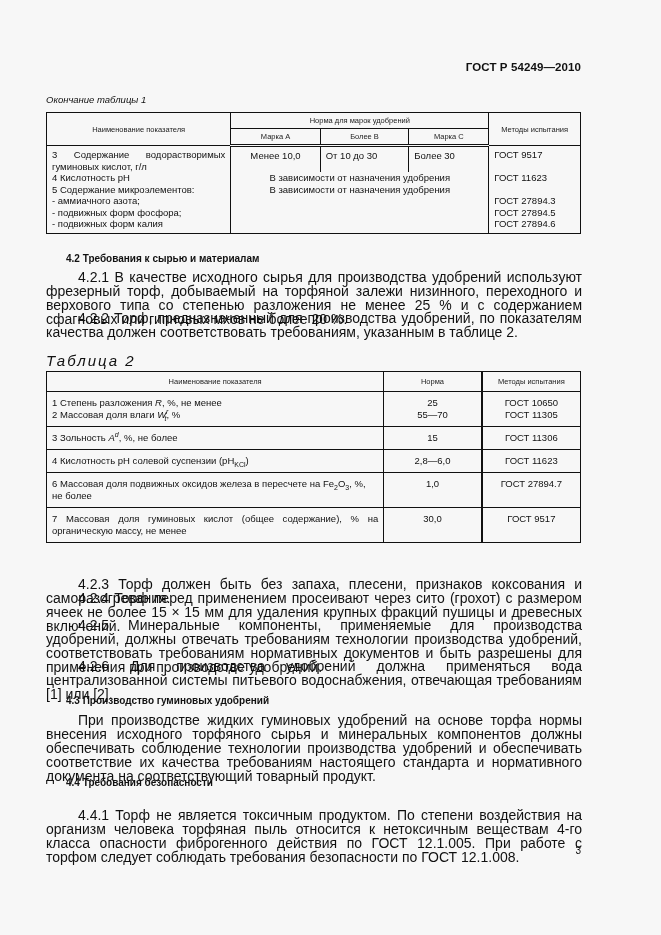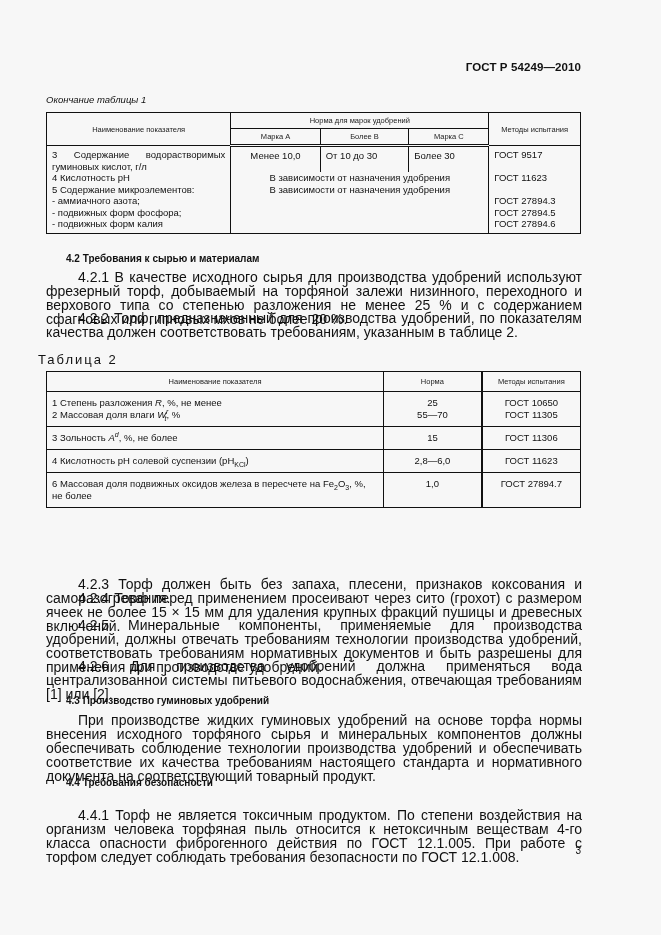--- a/index.html
+++ b/index.html
@@ -37,22 +37,22 @@
   .section-title {
     position: absolute; left: 66px; font-size: 10px; font-weight: bold;
   }
   .para {
     position: absolute; left: 46px; width: 536px;
     font-size: 14px; line-height: 14px; text-align: justify;
   }
   .para .indent { display: inline-block; width: 32px; }
 
   .table-caption-spaced {
-    position: absolute; left: 38px; top: 352px;
-    font-size: 13px; letter-spacing: 2px;
+    position: absolute; left: 46px; top: 352px;
+    font-size: 15px; letter-spacing: 2px; font-style: italic;
   }
 
   
   #t2 { left: 46px; top: 371px; width: 535px; border: 1.6px solid #111; }
   #t2 th { font-size: 7.5px; color: #222; text-align: center; padding: 5px 3px; border: 1px solid #111; border-bottom: 1.6px solid #111; }
   #t2 td { font-size: 9.5px; line-height: 12px; padding: 5px 5px; border-bottom: 1.6px solid #111; }
   #t2 .c-name { width: 340px; border-right: 1.4px solid #111; }
   #t2 .c-norm { width: 90px; text-align: center; border-right: 2.4px solid #111; margin-top: 31px; }
   #t2 .c-m { width: 90px; text-align: center; }
   sub, sup { font-size: 7px; line-height: 0; }
@@ -154,20 +154,25 @@
     <tr>
       <td class="c-name"><span>4 Кислотность рН солевой суспензии (рН</span><sub>KCl</sub><span>)</span></td>
       <td class="c-norm">2,8—6,0</td>
       <td class="c-m">ГОСТ 11623</td>
     </tr>
     <tr>
       <td class="c-name"><span>6 Массовая доля подвижных оксидов железа в пересчете на Fe</span><sub>2</sub><span>O</span><sub>3</sub><span>, %, не более</span></td>
       <td class="c-norm">1,0</td>
       <td class="c-m">ГОСТ 27894.7</td>
     </tr>
+    <tr>
+      <td class="c-name justify" style="border-bottom:none">7 Массовая доля гуминовых кислот (общее содержание), % на органическую массу, не менее</td>
+      <td class="c-norm" style="border-bottom:none">30,0</td>
+      <td class="c-m" style="border-bottom:none">ГОСТ 9517</td>
+    </tr>
   </tbody>
 </table>
 
 <div class="para" style="top:577px"><span class="indent"></span><span>4.2.3 Торф должен быть без запаха, плесени, признаков коксования и саморазогревания.</span></div>
 <div class="para" style="top:591px"><span class="indent"></span><span>4.2.4 Торф перед применением просеивают через сито (грохот) с размером ячеек не более 15 × 15 мм для удаления крупных фракций пушицы и древесных включений.</span></div>
 <div class="para" style="top:618px"><span class="indent"></span><span>4.2.5 Минеральные компоненты, применяемые для производства удобрений, должны отвечать требованиям технологии производства удобрений, соответствовать требованиям нормативных документов и быть разрешены для применения при производстве удобрений.</span></div>
 <div class="para" style="top:659px"><span class="indent"></span><span>4.2.6 Для производства удобрений должна применяться вода централизованной системы питьевого водоснабжения, отвечающая требованиям [1] или [2].</span></div>
 
 <div class="section-title" style="top:695px">4.3 Производство гуминовых удобрений</div>
 <div class="para" style="top:713px"><span class="indent"></span><span>При производстве жидких гуминовых удобрений на основе торфа нормы внесения исходного торфяного сырья и минеральных компонентов должны обеспечивать соблюдение технологии производства удобрений и обеспечивать соответствие их качества требованиям настоящего стандарта и нормативного документа на соответствующий товарный продукт.</span></div>

